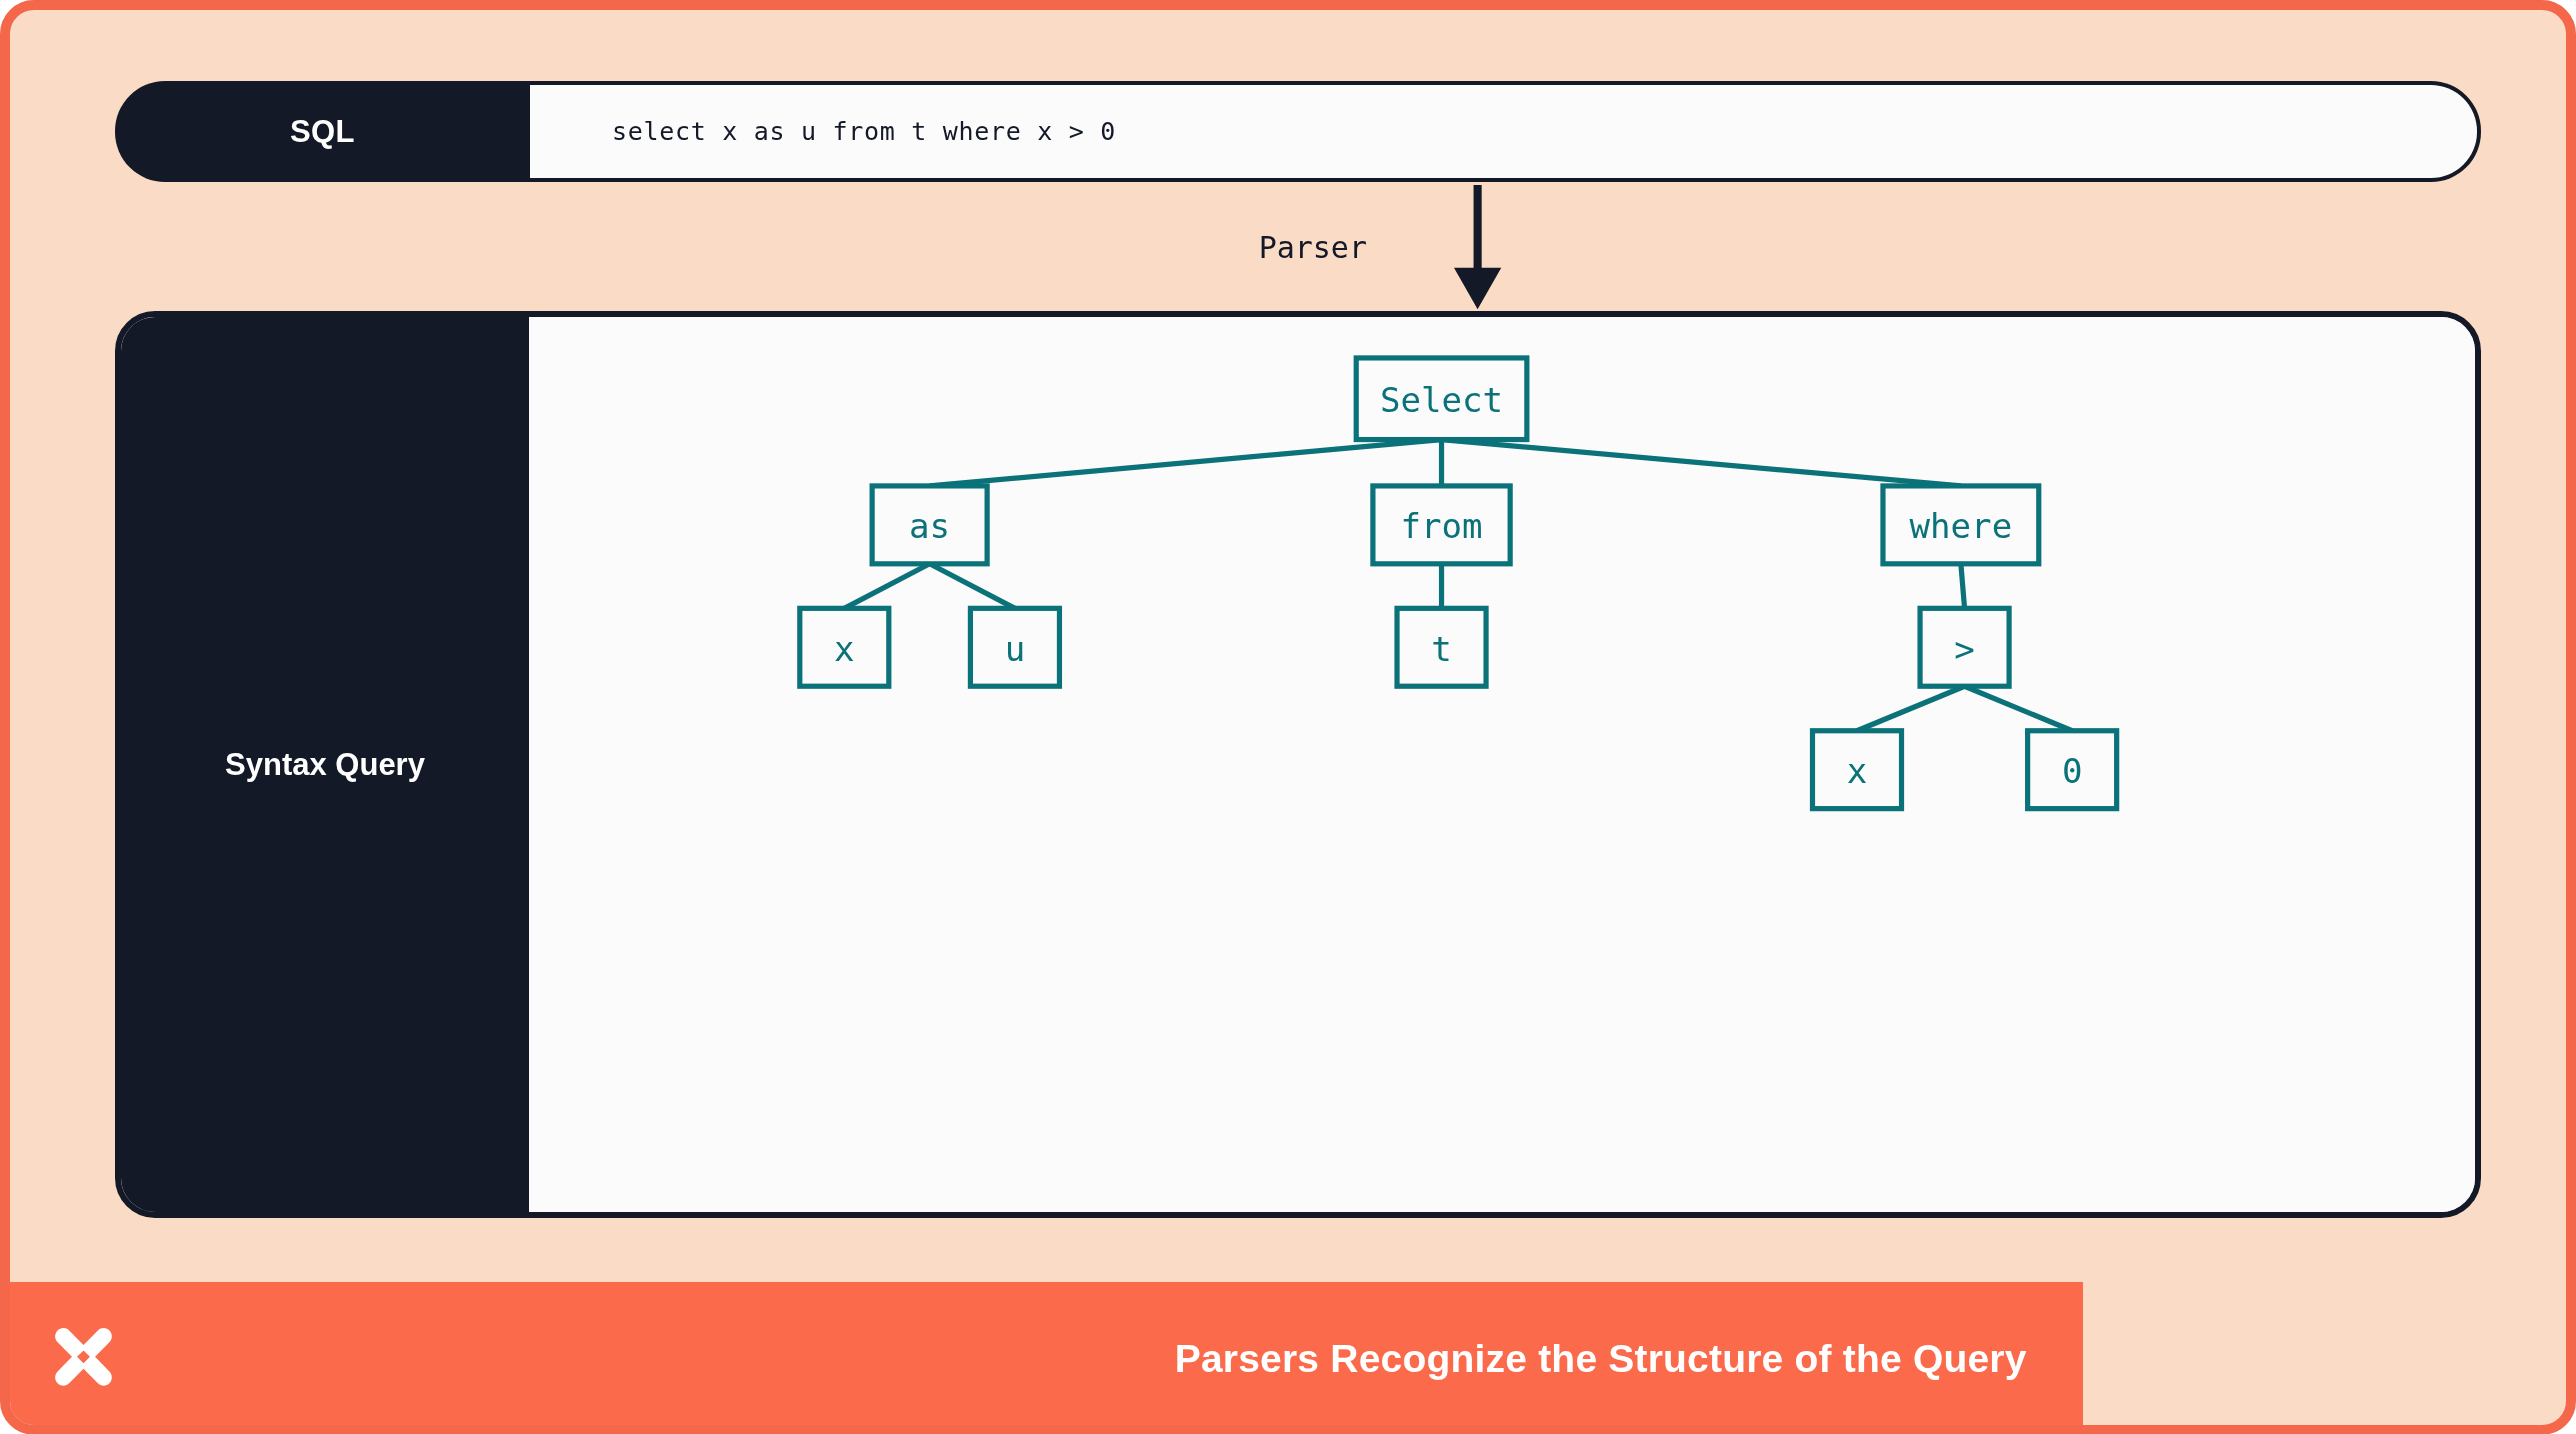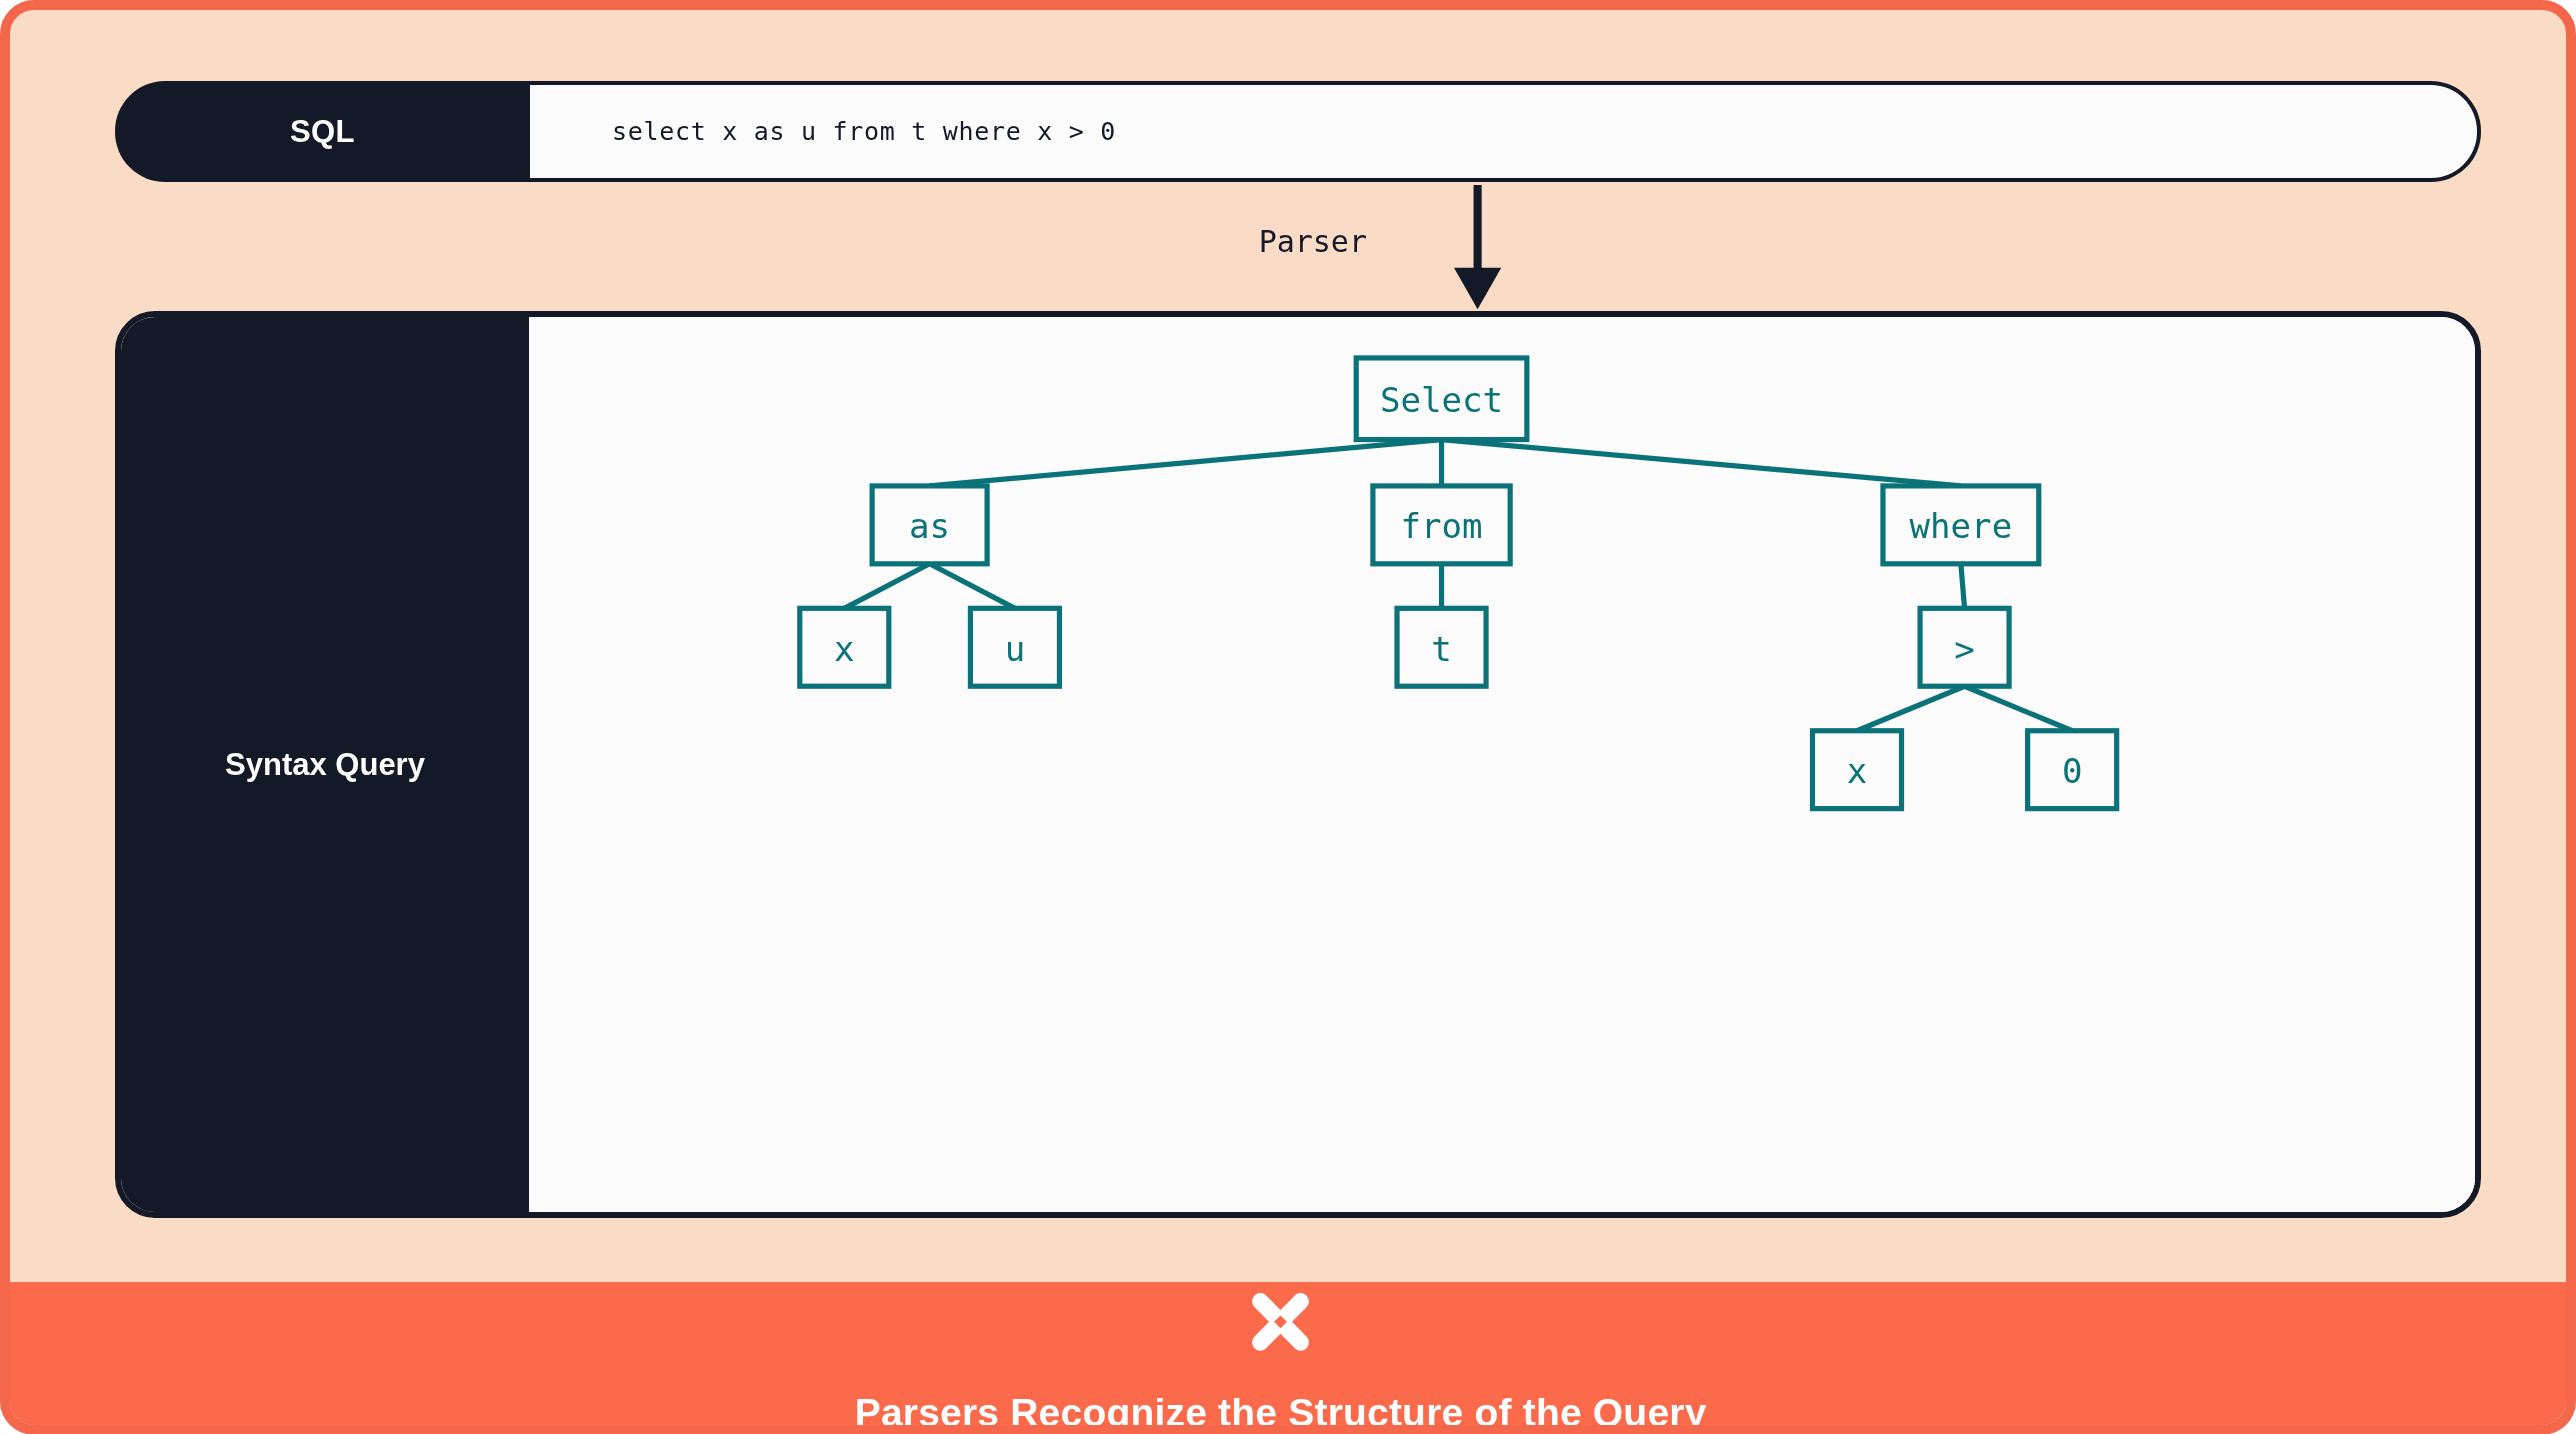--- a/index.html
+++ b/index.html
@@ -75,21 +75,21 @@
   .parser-zone {
     position: absolute;
     left: 1186px;
     top: 175px;
     width: 445px;
     height: 133px;
   }
   .parser-label {
     position: absolute;
     right: 274px;
-    top: 39px;
+    top: 45px;
     font-family: "DejaVu Sans Mono", monospace;
     font-size: 30px;
     color: #141927;
     white-space: nowrap;
   }
 
   
   .tree-panel {
     position: absolute;
     left: 105px;
@@ -142,29 +142,28 @@
     stroke: #0A7278;
     stroke-width: 7;
     fill: none;
   }
 
   
   .footer {
     position: absolute;
     left: -10.4px;
     bottom: -10.4px;
-    width: 2576px;
+    width: 2083px;
     height: 153px;
     background: #FA6A4B;
     display: flex;
     align-items: center;
     justify-content: space-between;
     padding: 0 56px 0 42px;
     box-sizing: border-box;
-    flex-direction: column;
   }
   .footer-logo svg { display: block; }
   .footer-text {
     color: #ffffff;
     font-size: 39px;
     font-weight: 700;
     letter-spacing: 0.2px;
   }
 </style>
 </head>

